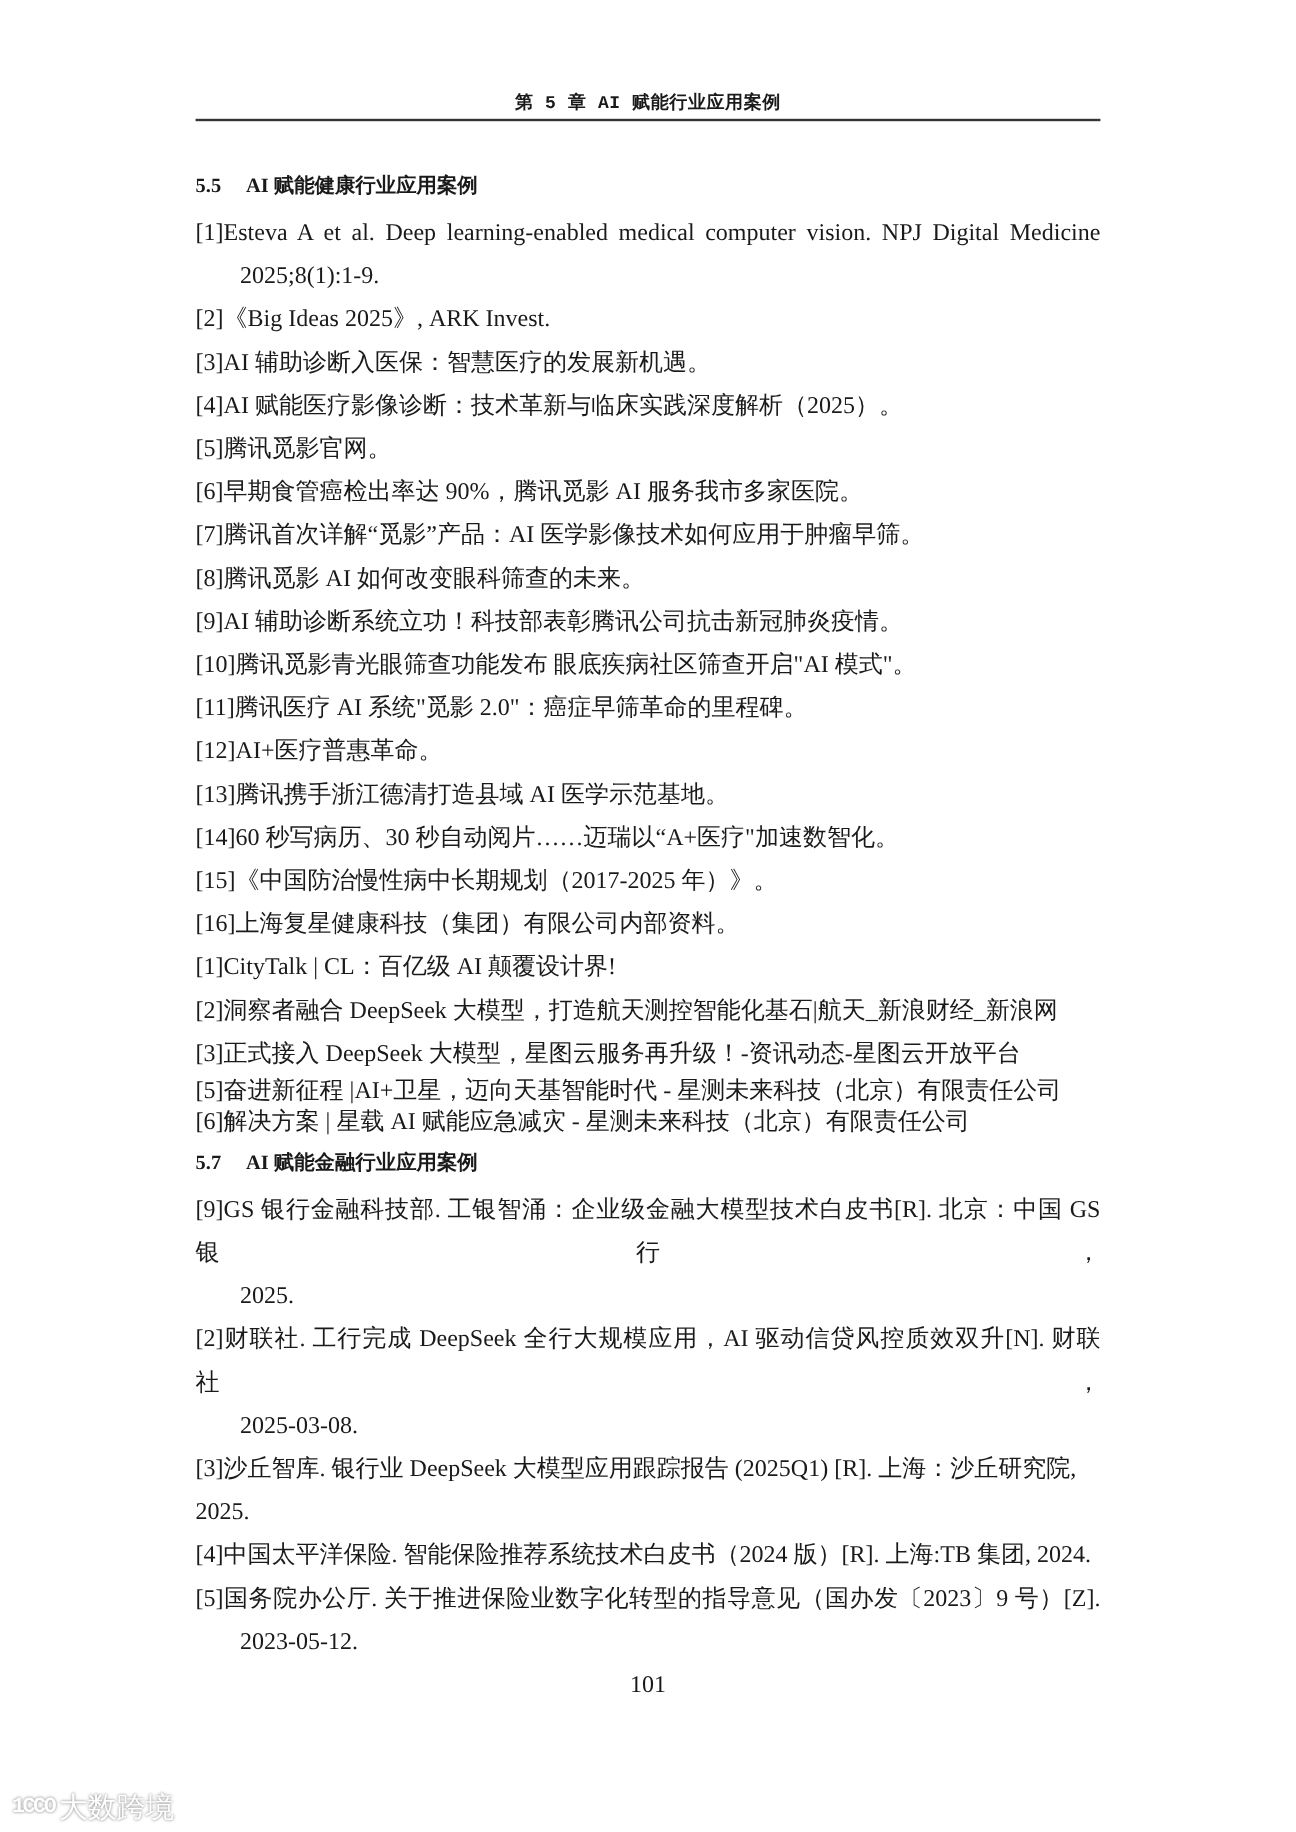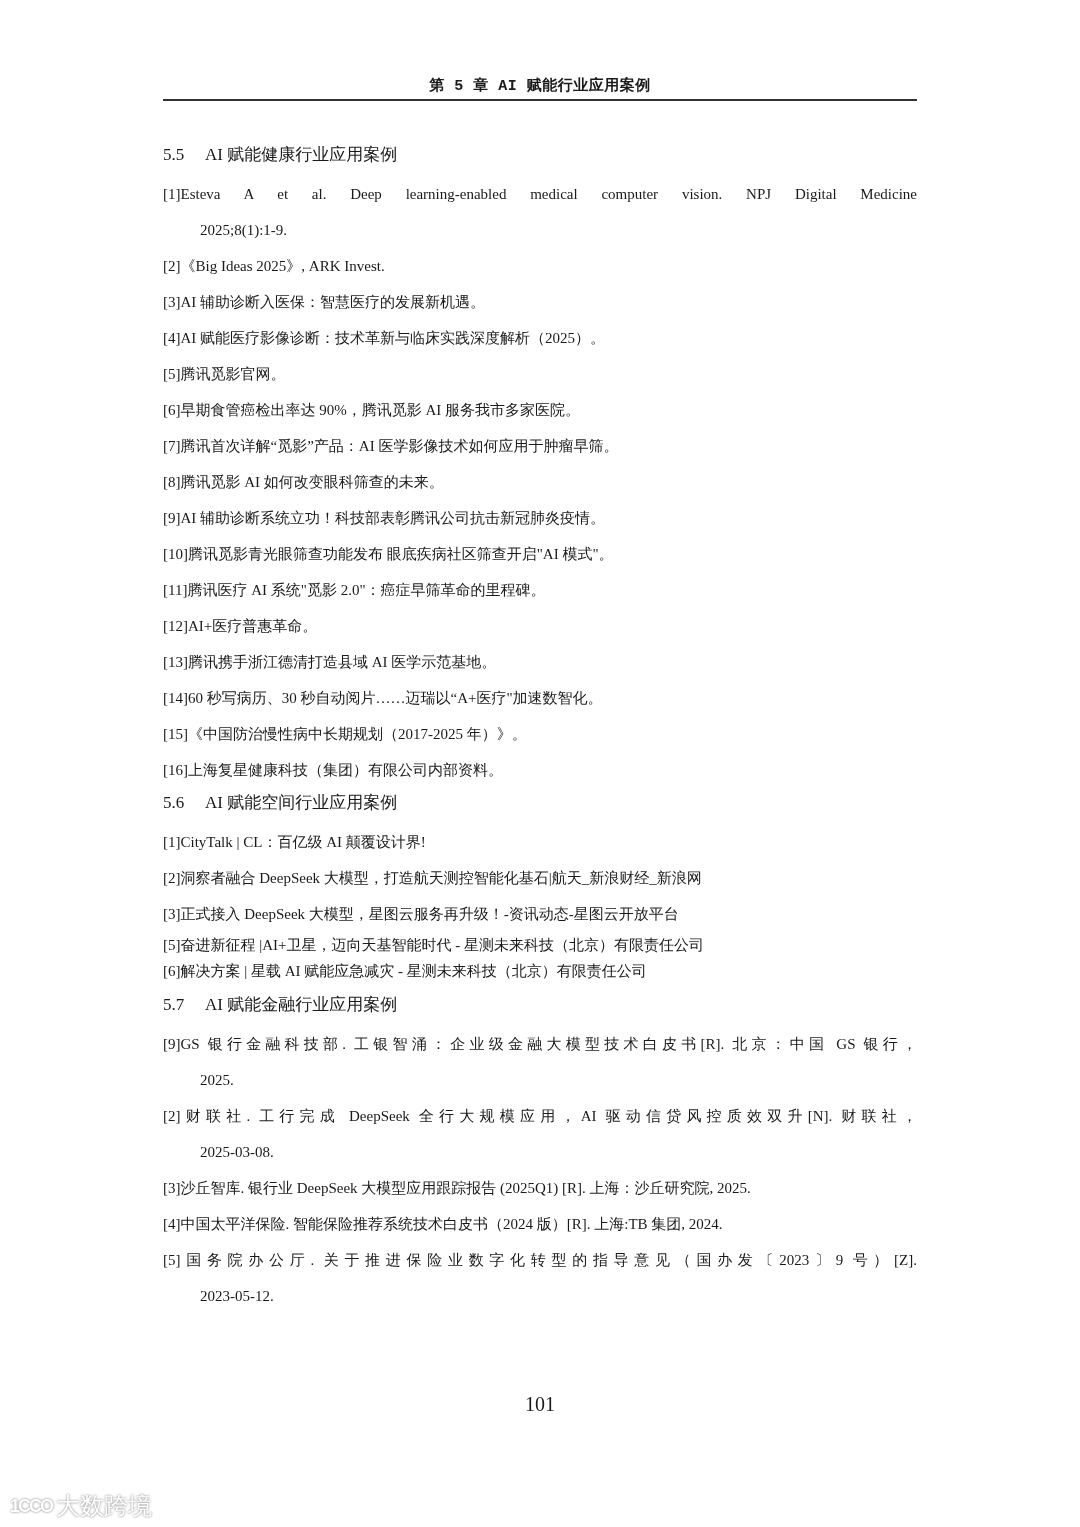--- a/index.html
+++ b/index.html
@@ -32,27 +32,27 @@
     background: #333;
   }
   .content {
     position: absolute;
     left: 163px;
     top: 140px;
     width: 754px;
   }
   .section-title {
     font-size: 17px;
-    font-weight: normal;
+    font-weight: bold;
     height: 36px;
     line-height: 30px;
   }
   .section-title .num { display: inline-block; width: 42px; }
   .ref {
-    font-size: 15px;
+    font-size: 20px;
     line-height: 36px;
   }
   .ref.tight { line-height: 26px; }
   .ref.justify {
     text-align: justify;
     text-align-last: justify;
   }
   .ref .cont {
     display: block;
     padding-left: 37px;
@@ -64,21 +64,21 @@
     left: 163px;
     top: 1393px;
     width: 754px;
     text-align: center;
     font-size: 20px;
   }
   .watermark {
     position: absolute;
     left: 10px;
     top: 1490px;
-    font-family: Liberation Sans, sans-serif;
+    font-family: Liberation Mono, monospace;
     font-size: 24px;
     color: #ffffff;
     text-shadow: 0 0 2px #999, 0 0 3px #bbb;
     display: flex;
     align-items: center;
     gap: 4px;
   }
   .wm-logo {
     font-size: 18px;
     font-weight: bold;
@@ -109,23 +109,20 @@
   <div class="ref">[8]腾讯觅影 AI 如何改变眼科筛查的未来。</div>
   <div class="ref">[9]AI 辅助诊断系统立功！科技部表彰腾讯公司抗击新冠肺炎疫情。</div>
   <div class="ref">[10]腾讯觅影青光眼筛查功能发布 眼底疾病社区筛查开启"AI 模式"。</div>
   <div class="ref">[11]腾讯医疗 AI 系统"觅影 2.0"：癌症早筛革命的里程碑。</div>
   <div class="ref">[12]AI+医疗普惠革命。</div>
   <div class="ref">[13]腾讯携手浙江德清打造县域 AI 医学示范基地。</div>
   <div class="ref">[14]60 秒写病历、30 秒自动阅片……迈瑞以“A+医疗"加速数智化。</div>
   <div class="ref">[15]《中国防治慢性病中长期规划（2017-2025 年）》。</div>
   <div class="ref">[16]上海复星健康科技（集团）有限公司内部资料。</div>
 
-  <div class="section-title">
-    <span class="num">5.6</span><span>AI 赋能空间行业应用案例</span>
-  </div>
   <div class="ref">[1]CityTalk | CL：百亿级 AI 颠覆设计界!</div>
   <div class="ref">[2]洞察者融合 DeepSeek 大模型，打造航天测控智能化基石|航天_新浪财经_新浪网</div>
   <div class="ref">[3]正式接入 DeepSeek 大模型，星图云服务再升级！-资讯动态-星图云开放平台</div>
   <div class="ref tight">[5]奋进新征程 |AI+卫星，迈向天基智能时代 - 星测未来科技（北京）有限责任公司</div>
   <div class="ref tight">[6]解决方案 | 星载 AI 赋能应急减灾 - 星测未来科技（北京）有限责任公司</div>
 
   <div class="section-title" style="margin-top:6px;">
     <span class="num">5.7</span><span>AI 赋能金融行业应用案例</span>
   </div>
   <div class="ref justify">

